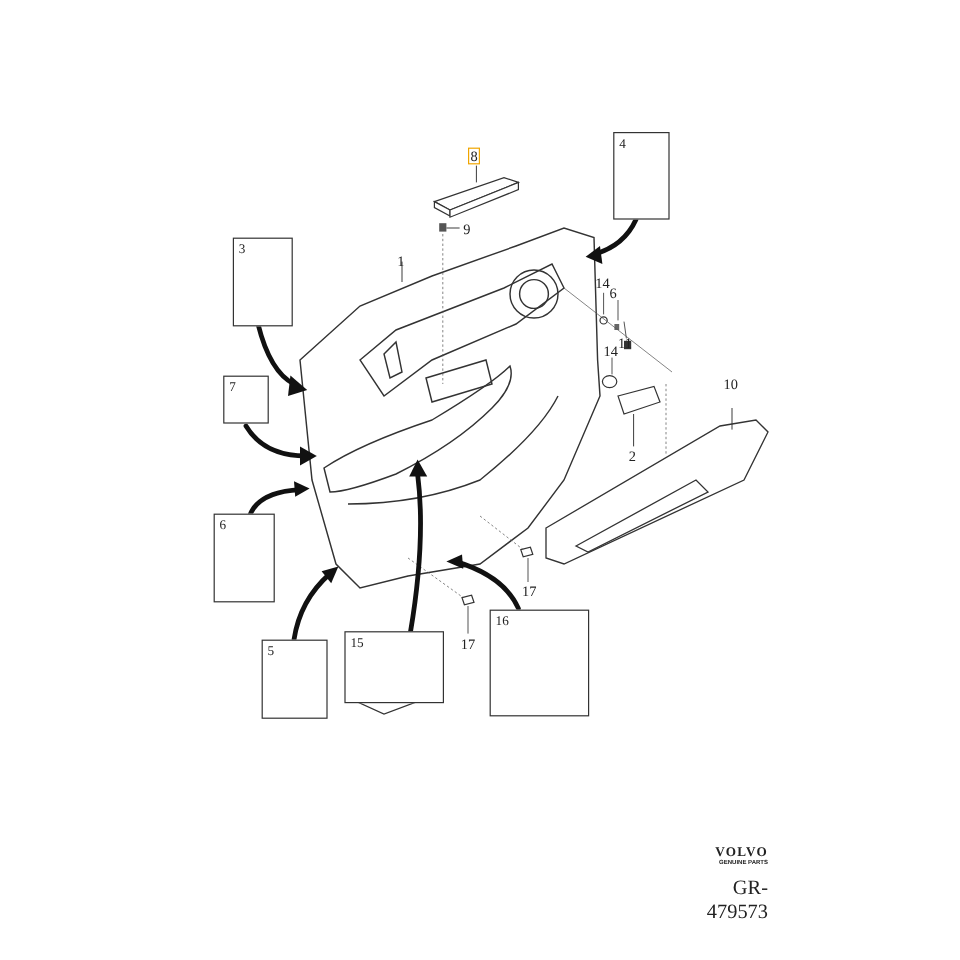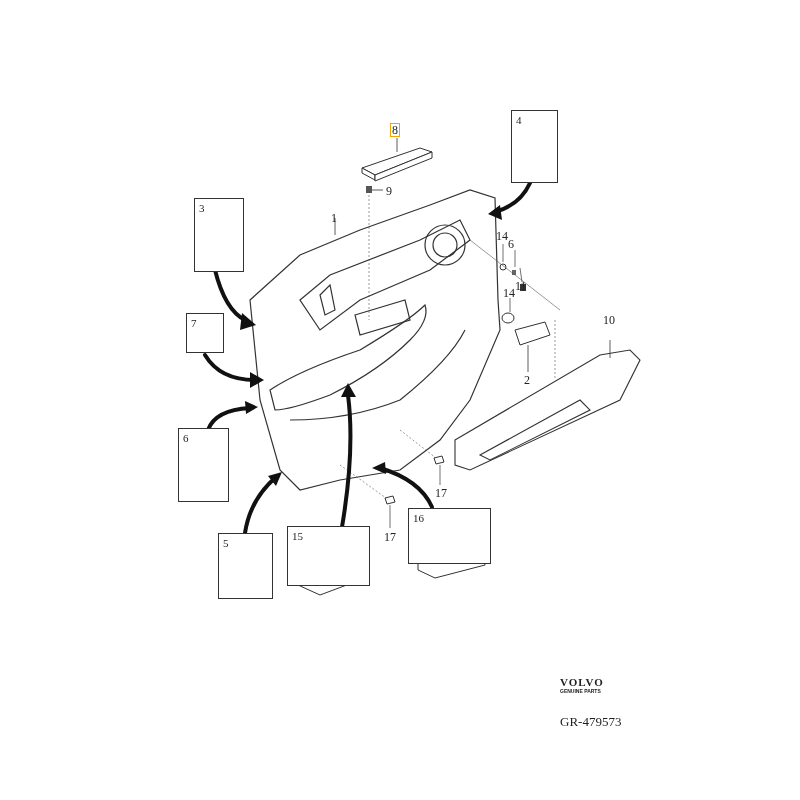--- a/index.html
+++ b/index.html
@@ -2,24 +2,24 @@
 <html><head>
 <meta charset="utf-8">
 <style>
   html,body{margin:0;padding:0;background:#fff;}
   body{width:800px;height:800px;position:relative;overflow:hidden;font-family:"Liberation Serif","DejaVu Serif",serif;color:#222;}
   svg{position:absolute;left:0;top:0;}
   .lbl{position:absolute;font-size:12px;line-height:12px;color:#222;}
   .box{position:absolute;border:1.3px solid #333;background:#fff;box-sizing:border-box;}
   .box .num{position:absolute;left:4px;top:3px;font-size:11px;}
   .hl{outline:1px solid #f0a500;padding:0 1px;}
-  .brand{position:absolute;left:560px;top:676px;width:80px;text-align:left;}
+  .brand{position:absolute;left:560px;top:704px;width:80px;text-align:right;}
   .brand .v{font-weight:bold;font-size:11px;letter-spacing:1px;}
   .brand .g{font-size:5px;font-family:"Liberation Sans",sans-serif;font-weight:bold;}
-  .brand .r{font-size:13px;margin-top:20px;}
+  .brand .r{font-size:17px;margin-top:8px;}
 </style>
 </head>
 <body>
 
 <svg width="800" height="800" viewBox="0 0 800 800">
 
   <g fill="none" stroke="#333" stroke-width="1.2">
     <path d="M250,300 L300,255 L360,230 L430,205 L470,190 L495,198 L498,300 L500,330 L470,400 L440,440 L400,470 L340,480 L300,490 L280,470 L260,400 Z" fill="#fff"></path>
     <path d="M300,300 L330,275 L420,240 L460,220 L470,240 L430,270 L360,300 L320,330 Z"></path>
     <path d="M270,390 Q300,370 360,350 Q410,320 425,305 Q430,320 410,340 Q380,370 330,395 Q290,410 275,410 Z"></path>
@@ -111,21 +111,21 @@
   </div>
 <div class="box" style="left:178px;top:428px;width:51px;height:74px;">
     <span class="num">6</span>
   </div>
 <div class="box" style="left:218px;top:533px;width:55px;height:66px;">
     <span class="num">5</span>
   </div>
 <div class="box" style="left:287px;top:526px;width:83px;height:60px;">
     <span class="num">15</span>
   </div>
-<div class="box" style="left:408px;top:508px;width:83px;height:56px;">
+<div class="box" style="left:408px;top:508px;width:83px;height:89px;">
     <span class="num">16</span>
   </div>
 
 <span class="lbl" style="left:331px;top:212px;">1</span>
 <span class="lbl" style="left:524px;top:374px;">2</span>
 <span class="lbl hl" style="left:391px;top:124px;">8</span>
 <span class="lbl" style="left:386px;top:185px;">9</span>
 <span class="lbl" style="left:603px;top:314px;">10</span>
 <span class="lbl" style="left:515px;top:256px;margin-top:24px;">11</span>
 <span class="lbl" style="left:508px;top:238px;">6</span>

